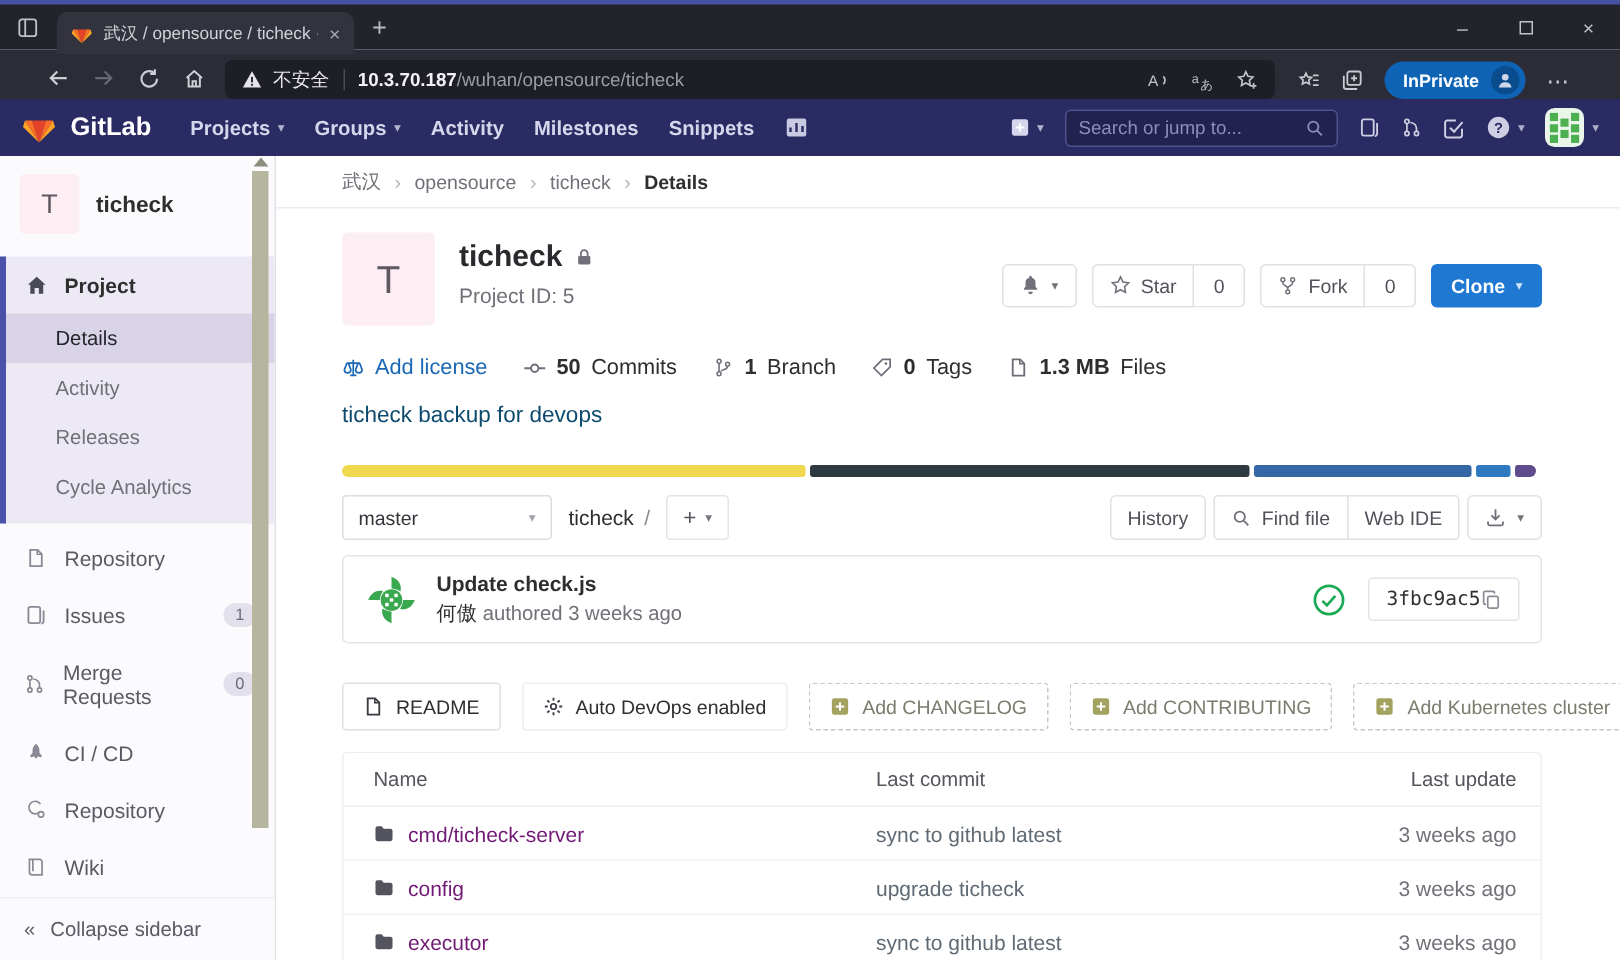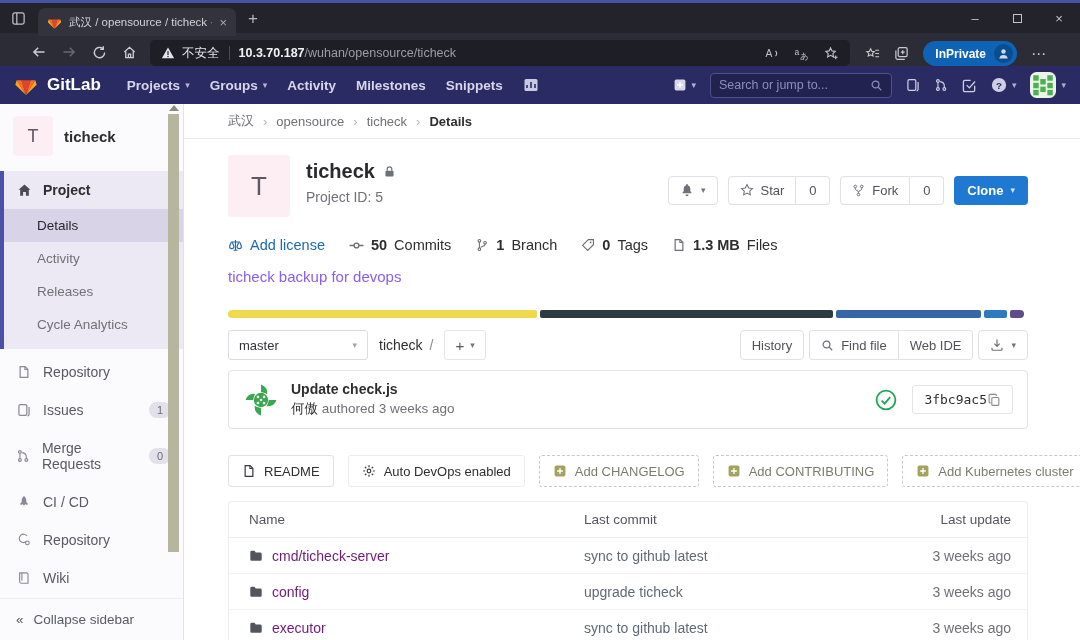--- a/index.html
+++ b/index.html
@@ -95,21 +95,21 @@
   .btn-group{display:flex}
   .btn-group .btn:first-child{border-radius:4px 0 0 4px}
   .btn-group .btn.count{border-radius:0 4px 4px 0;border-left:none;min-width:34px;justify-content:center}
   .btn-clone{display:inline-flex;align-items:center;gap:7px;height:29px;padding:0 13px;background:#1f78d1;border:none;border-radius:4px;color:#fff;font-size:13px;font-weight:600;cursor:pointer;font-family:inherit}
 
   .stats{display:flex;gap:24px;margin-top:20px;font-size:14.5px;color:#2e2e2e;align-items:center;flex-wrap:nowrap;white-space:nowrap}
   .stat{display:flex;align-items:center;gap:7px;cursor:pointer}
   .stat .ic{color:#6e6e78}
   .stat strong{font-weight:700}
   .stat.link,.stat.link .ic{color:#1b69b6}
-  .desc{margin-top:15px;font-size:15px;color:#8b5cf6}
+  .desc{margin-top:15px;font-size:15px;color:#0c4a6e}
 
   .lang-bar{margin-top:25px;display:flex;gap:3px;height:8px}
   .lang-seg{height:100%;border-radius:2px}
   .lang-seg:first-child{border-radius:4px 2px 2px 4px}
   .lang-seg:last-child{border-radius:2px 4px 4px 2px}
 
   .tree-bar{margin-top:12px;display:flex;align-items:center;gap:11px}
   .select{width:140px;height:30px;border:1px solid #dcdce2;border-radius:3px;background:#fff;display:flex;align-items:center;padding:0 10px;font-size:13px;color:#33333a;cursor:pointer}
   .select .caret{margin-left:auto;color:#8a8a94}
   .tree-path{display:flex;align-items:center;gap:7px;font-size:14px;color:#2e2e2e}

